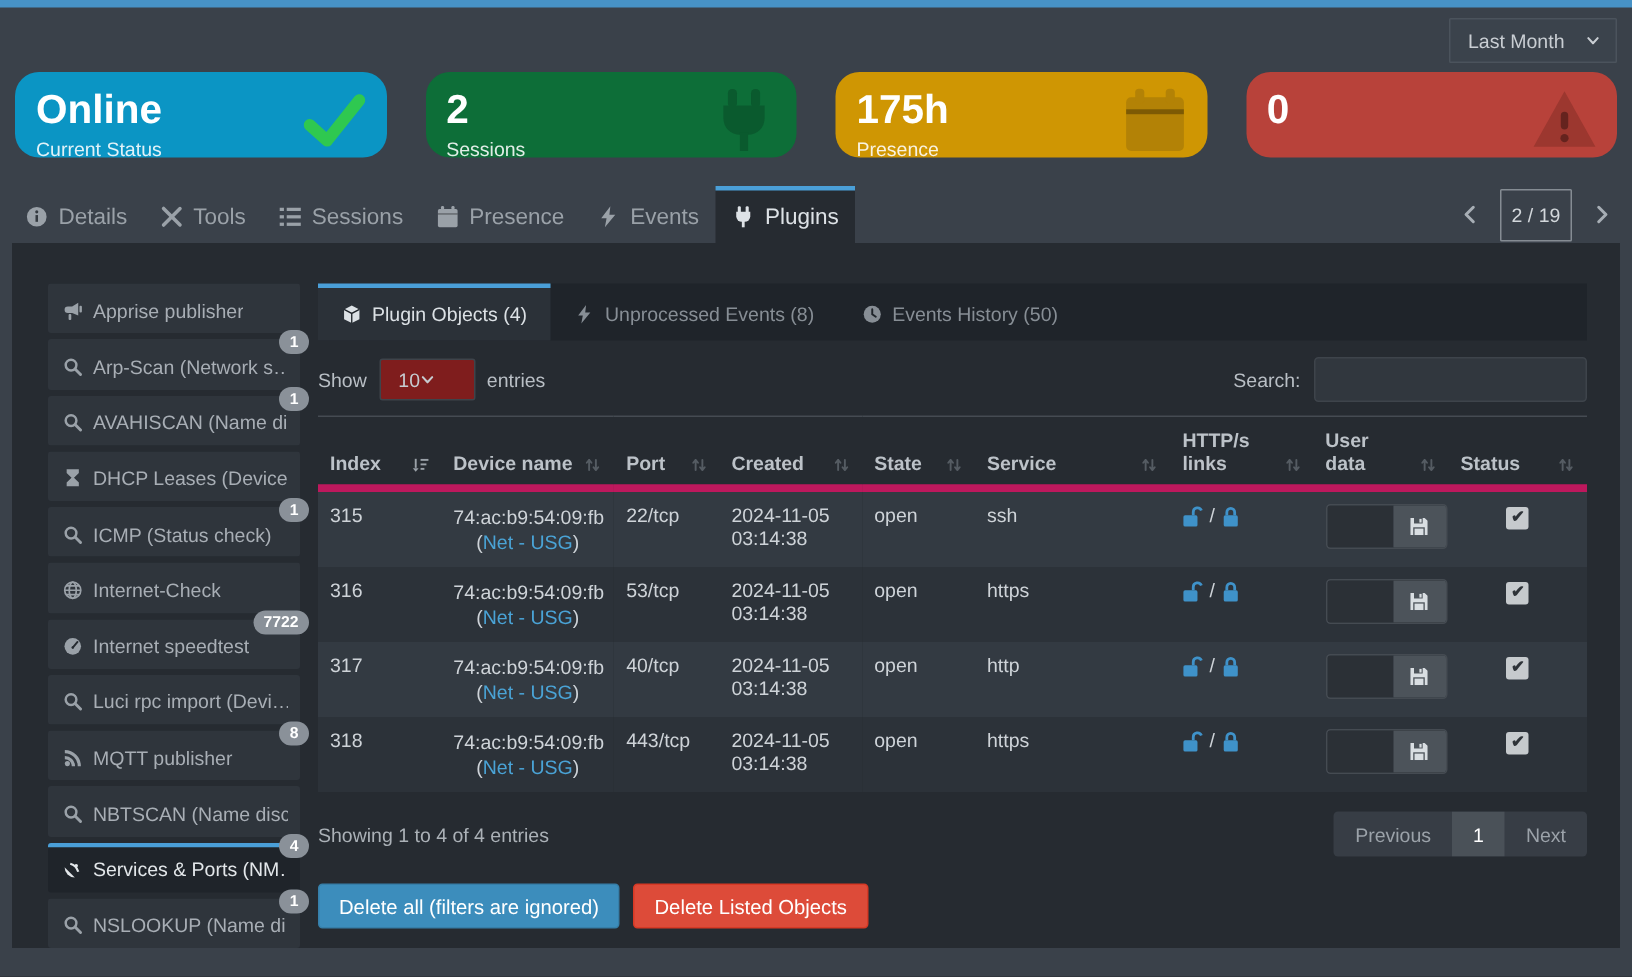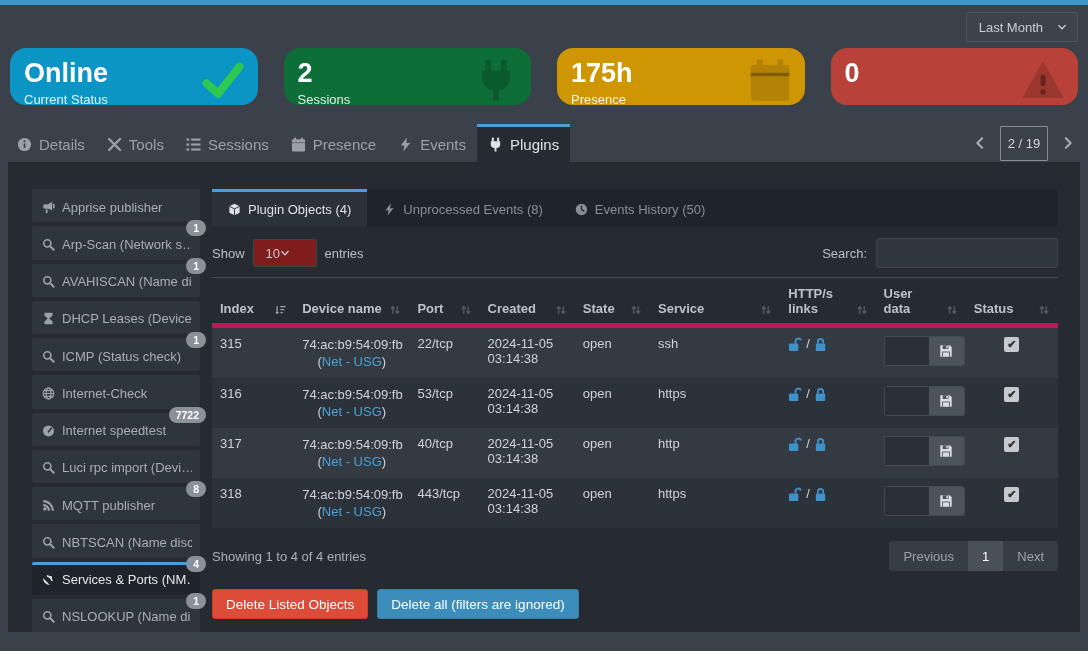--- a/index.html
+++ b/index.html
@@ -713,18 +713,18 @@
     <div class="table-footer">
       <span class="showing-text">Showing 1 to 4 of 4 entries</span>
       <div class="bottom-pager">
         <span class="bp-cell">Previous</span>
         <span class="bp-cell current">1</span>
         <span class="bp-cell">Next</span>
       </div>
     </div>
 
     <div class="action-buttons">
+      <button class="btn btn-blue">Delete all (filters are ignored)</button>
       <button class="btn btn-red">Delete Listed Objects</button>
-      <button class="btn btn-blue">Delete all (filters are ignored)</button>
     </div>
 
   </main>
 </div>
 
 </body></html>

